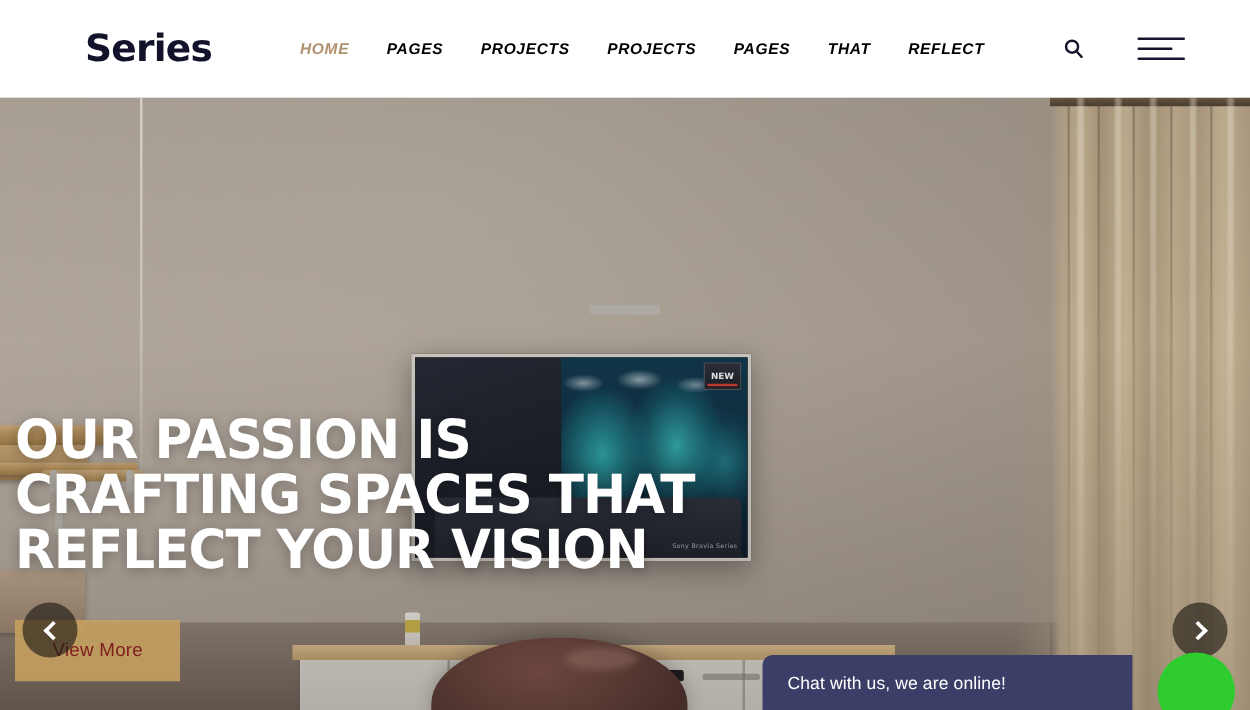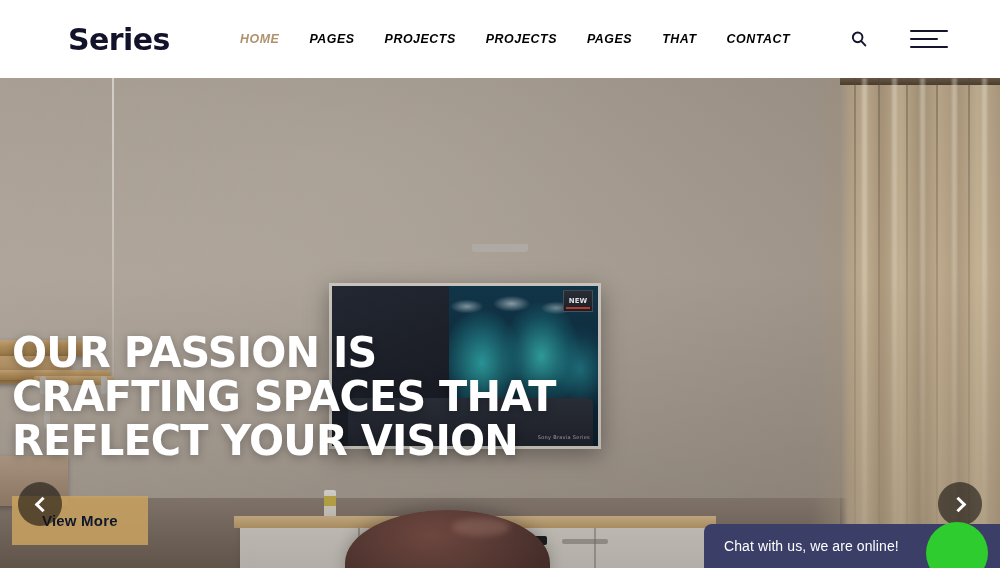--- a/index.html
+++ b/index.html
@@ -304,23 +304,23 @@
     text-shadow: 0 2px 10px rgba(0,0,0,.28);
     transform: scaleX(.96);
     transform-origin: left center;
     white-space: nowrap;
   }
   .hero-btn {
     display: inline-block;
     margin-top: 34px;
     padding: 16px 30px;
     background: rgba(199,160,96,.88);
-    color: #0f172a;
+    color: #7f1d1d;
     font-size: 15px;
-    font-weight: 700;
+    font-weight: 400;
     letter-spacing: .2px;
     border: none;
     cursor: pointer;
     font-family: "Liberation Sans", sans-serif;
   }
 
   
   .arrow {
     position: absolute;
     top: 404px;
@@ -338,21 +338,21 @@
     border-top: 3.2px solid #fff;
     border-right: 3.2px solid #fff;
   }
   .chev.left  { transform: rotate(-135deg); margin-left: 4px; }
   .chev.right { transform: rotate(45deg); margin-right: 4px; }
 
   
   .chat {
     position: absolute;
     right: 0; bottom: 0;
-    width: 296px; height: 44px;
+    width: 390px; height: 44px;
     z-index: 30;
   }
   .chat-panel {
     position: absolute;
     left: 0; bottom: 0;
     width: 296px; height: 44px;
     background: #3b3f68;
     border-radius: 8px 0 0 0;
     display: flex; align-items: center;
     padding-left: 20px;
@@ -382,21 +382,21 @@
 
     <div class="brand">Series</div>
 
     <nav class="nav">
       <a href="#" class="nav-item active">HOME</a>
       <a href="#" class="nav-item">PAGES</a>
       <a href="#" class="nav-item">PROJECTS</a>
       <a href="#" class="nav-item">PROJECTS</a>
       <a href="#" class="nav-item">PAGES</a>
       <a href="#" class="nav-item">THAT</a>
-      <a href="#" class="nav-item">CONTACT</a>
+      <a href="#" class="nav-item">REFLECT</a>
     </nav>
 
     <div class="header-tools">
       <span>
         <svg class="search-icon" viewBox="0 0 24 24" fill="none" stroke="#14142c" stroke-width="2.6" stroke-linecap="round">
           <circle cx="10.2" cy="9.8" r="6.4"></circle>
           <line x1="15.1" y1="14.9" x2="20.4" y2="20.6"></line>
         </svg>
       </span>
       <span class="hamburger">

